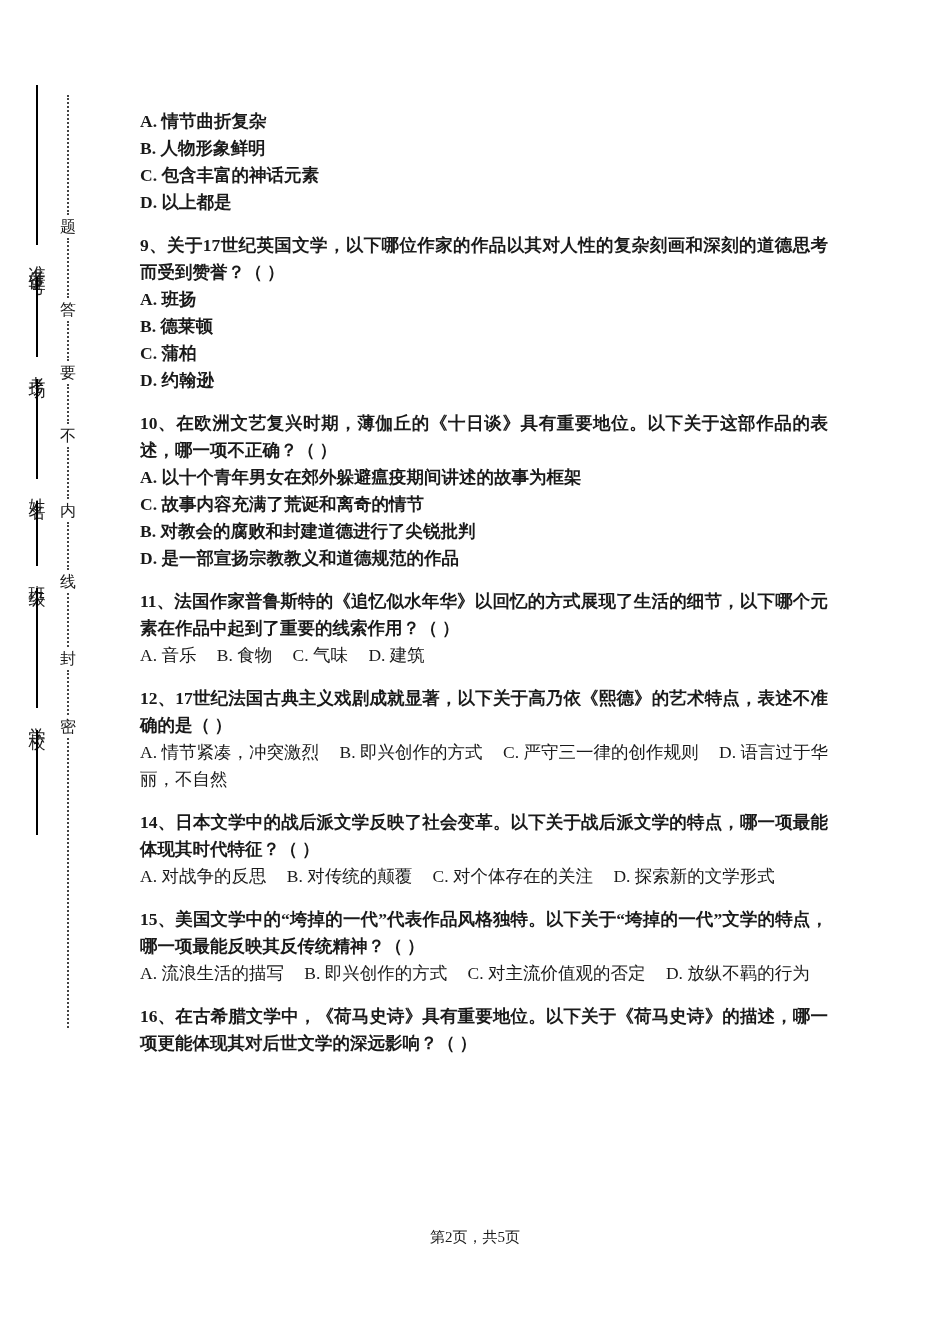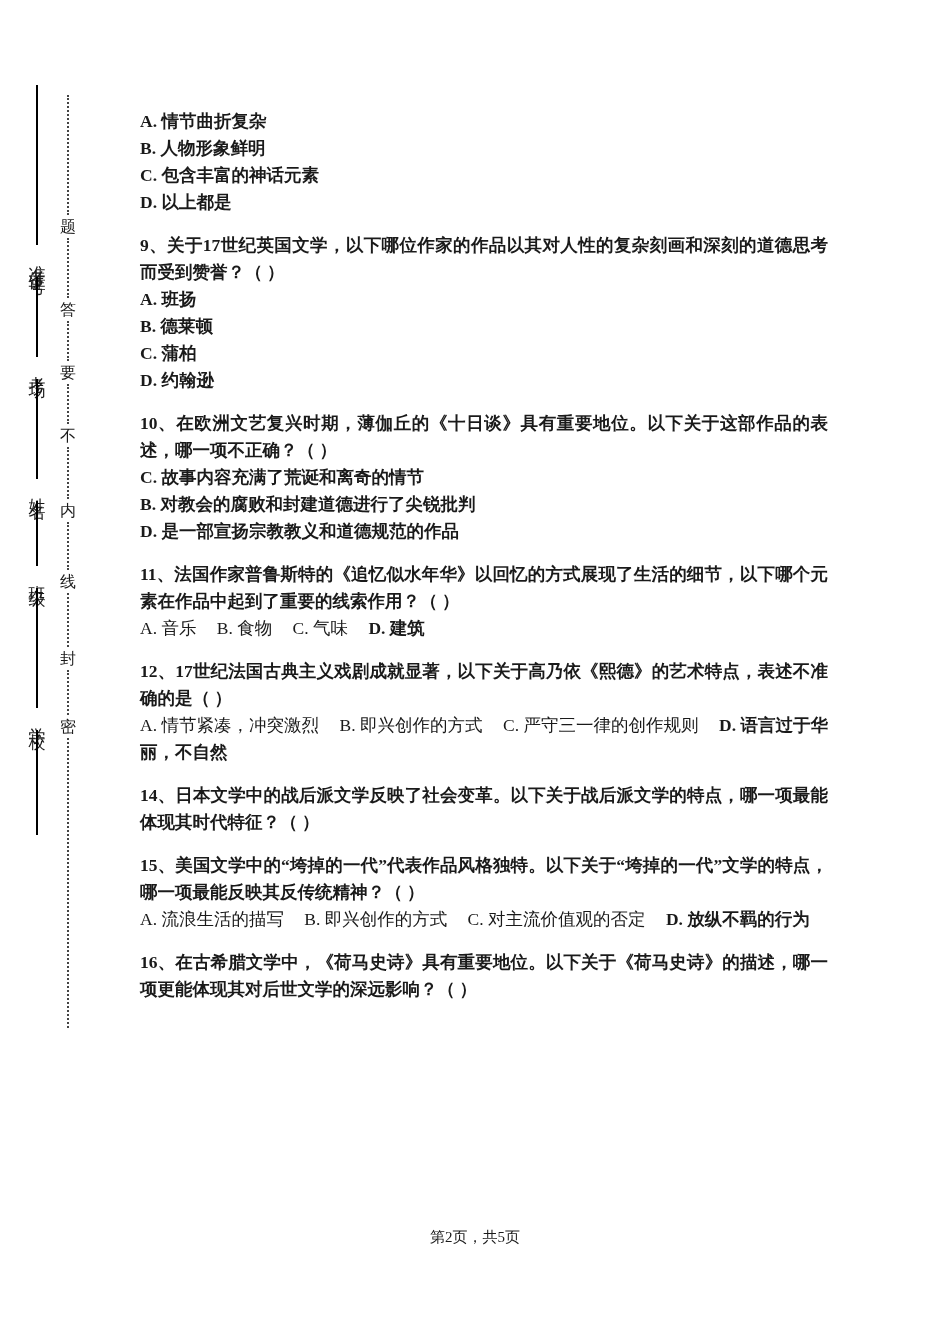--- a/index.html
+++ b/index.html
@@ -36,21 +36,21 @@
   .h160{height:160px;} .h290{height:290px;}
 
   
   .content {
     position:absolute; left:140px; top:108px; width:688px;
     font-size:17.5px; line-height:27px; text-align:justify;
   }
   .qblock { margin-bottom:16px; }
   .stem, .opt { min-height:27px;font-weight:bold; }
   .opts-inline span { margin-right:16px; }
-  .opts-inline span:last-child { margin-right:0;font-weight:bold; }
+  .opts-inline span:last-child { margin-right:0; }
 
   .footer {
     position:absolute; top:1228px; left:0; width:950px;
     text-align:center; font-size:15px;
   }
 </style>
 </head>
 <body>
 
 <div class="page">
@@ -101,20 +101,21 @@
     <div class="qblock">
       <div class="stem">9、关于17世纪英国文学，以下哪位作家的作品以其对人性的复杂刻画和深刻的道德思考而受到赞誉？（ ）</div>
       <div class="opt">A. 班扬</div>
       <div class="opt">B. 德莱顿</div>
       <div class="opt">C. 蒲柏</div>
       <div class="opt">D. 约翰逊</div>
     </div>
 
     <div class="qblock">
       <div class="stem">10、在欧洲文艺复兴时期，薄伽丘的《十日谈》具有重要地位。以下关于这部作品的表述，哪一项不正确？（ ）</div>
+      <div class="opt">A. 以十个青年男女在郊外躲避瘟疫期间讲述的故事为框架</div>
       <div class="opt">C. 故事内容充满了荒诞和离奇的情节</div>
       <div class="opt">B. 对教会的腐败和封建道德进行了尖锐批判</div>
       <div class="opt">D. 是一部宣扬宗教教义和道德规范的作品</div>
     </div>
 
     <div class="qblock">
       <div class="stem">11、法国作家普鲁斯特的《追忆似水年华》以回忆的方式展现了生活的细节，以下哪个元素在作品中起到了重要的线索作用？（ ）</div>
       <div class="opts-inline">
         <span>A. 音乐</span>
         <span>B. 食物</span>
@@ -129,20 +130,26 @@
         <span>A. 情节紧凑，冲突激烈</span>
         <span>B. 即兴创作的方式</span>
         <span>C. 严守三一律的创作规则</span>
         <span>D. 语言过于华丽，不自然</span>
       </div>
     </div>
 
 
     <div class="qblock">
       <div class="stem">14、日本文学中的战后派文学反映了社会变革。以下关于战后派文学的特点，哪一项最能体现其时代特征？（ ）</div>
+      <div class="opts-inline">
+        <span>A. 对战争的反思</span>
+        <span>B. 对传统的颠覆</span>
+        <span>C. 对个体存在的关注</span>
+        <span>D. 探索新的文学形式</span>
+      </div>
     </div>
 
     <div class="qblock">
       <div class="stem">15、美国文学中的“垮掉的一代”代表作品风格独特。以下关于“垮掉的一代”文学的特点，哪一项最能反映其反传统精神？（ ）</div>
       <div class="opts-inline">
         <span>A. 流浪生活的描写</span>
         <span>B. 即兴创作的方式</span>
         <span>C. 对主流价值观的否定</span>
         <span>D. 放纵不羁的行为</span>
       </div>

